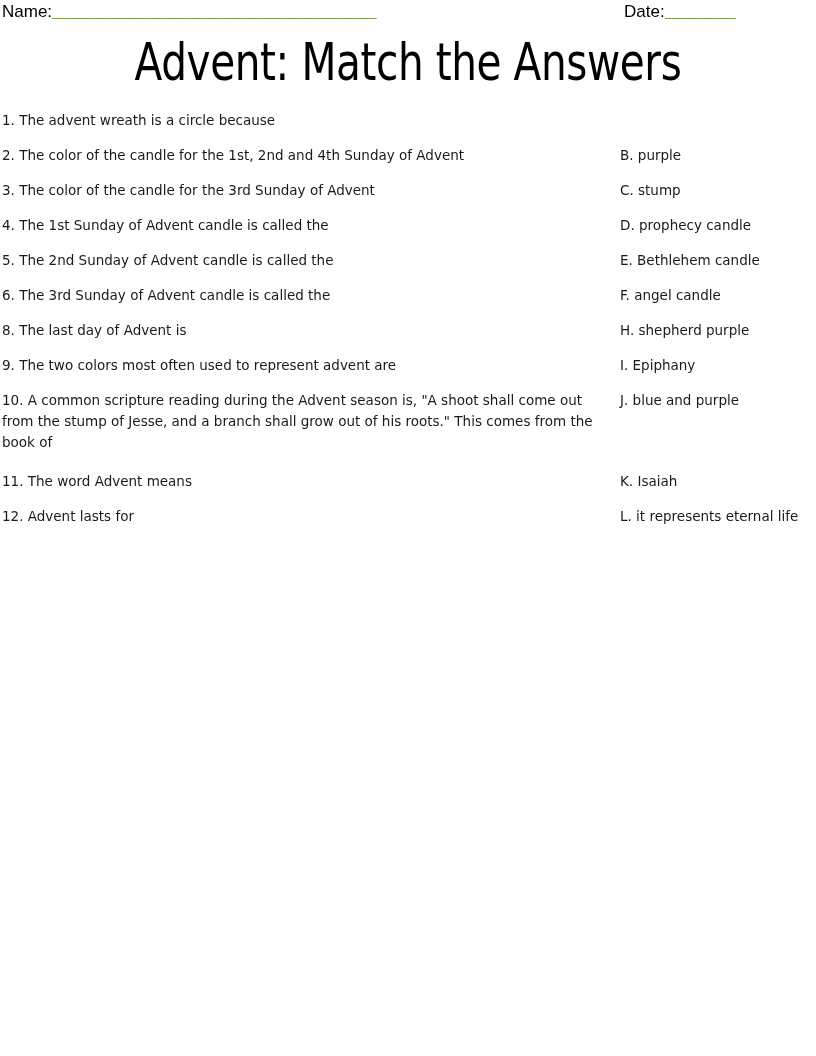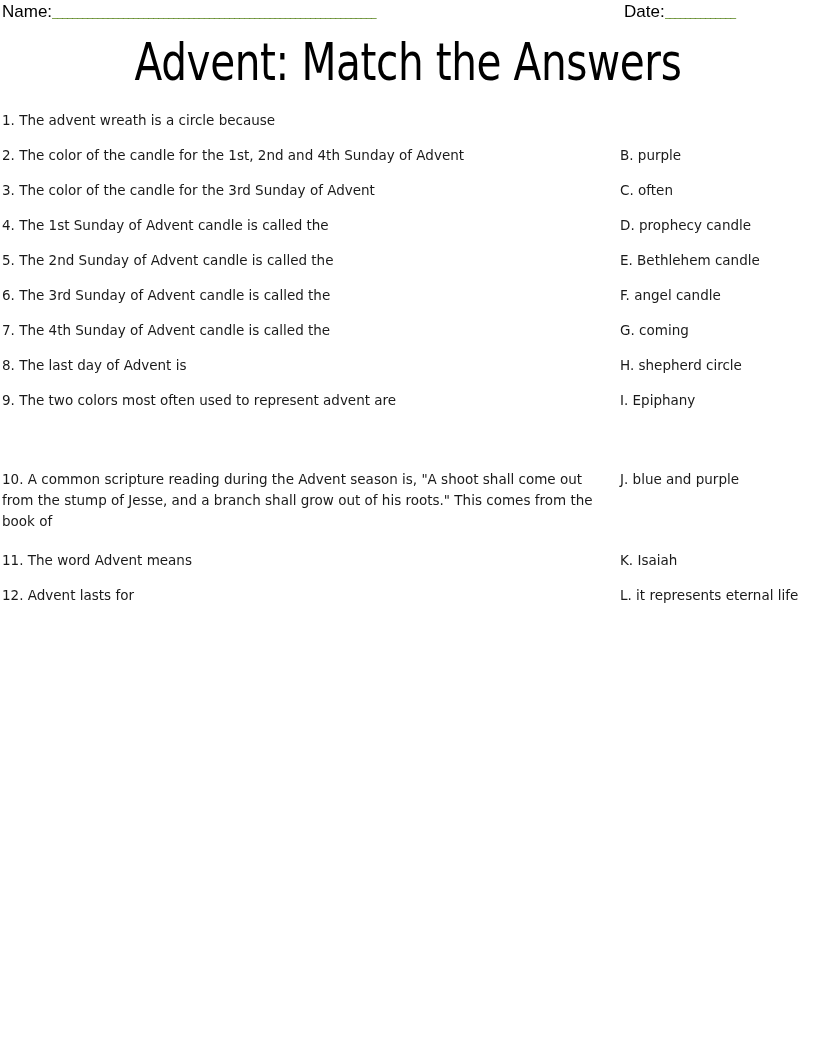--- a/index.html
+++ b/index.html
@@ -142,54 +142,50 @@
       <div class="q-cell">1. The advent wreath is a circle because</div>
     </div>
 
     <div class="match-row">
       <div class="q-cell">2. The color of the candle for the 1st, 2nd and 4th Sunday of Advent</div>
       <div class="a-cell">B. purple</div>
     </div>
 
     <div class="match-row">
       <div class="q-cell">3. The color of the candle for the 3rd Sunday of Advent</div>
-      <div class="a-cell">C. often</div>
+      <div class="a-cell">C. stump</div>
     </div>
 
     <div class="match-row">
       <div class="q-cell">4. The 1st Sunday of Advent candle is called the</div>
       <div class="a-cell">D. prophecy candle</div>
     </div>
 
     <div class="match-row">
       <div class="q-cell">5. The 2nd Sunday of Advent candle is called the</div>
       <div class="a-cell">E. Bethlehem candle</div>
     </div>
 
     <div class="match-row">
       <div class="q-cell">6. The 3rd Sunday of Advent candle is called the</div>
       <div class="a-cell">F. angel candle</div>
     </div>
 
-    <div class="match-row">
-      <div class="q-cell">7. The 4th Sunday of Advent candle is called the</div>
-      <div class="a-cell">G. coming</div>
-    </div>
 
     <div class="match-row">
       <div class="q-cell">8. The last day of Advent is</div>
-      <div class="a-cell">H. shepherd circle</div>
+      <div class="a-cell">H. shepherd purple</div>
     </div>
 
     <div class="match-row">
       <div class="q-cell">9. The two colors most often used to represent advent are</div>
       <div class="a-cell">I. Epiphany</div>
     </div>
 
-    <div class="match-row" style="min-height:81px;margin-top:44px;">
+    <div class="match-row" style="min-height:81px;">
       <div class="q-cell">10. A common scripture reading during the Advent season is, "A shoot shall come out from the stump of Jesse, and a branch shall grow out of his roots." This comes from the book of</div>
       <div class="a-cell">J. blue and purple</div>
     </div>
 
     <div class="match-row">
       <div class="q-cell">11. The word Advent means</div>
       <div class="a-cell">K. Isaiah</div>
     </div>
 
     <div class="match-row">

